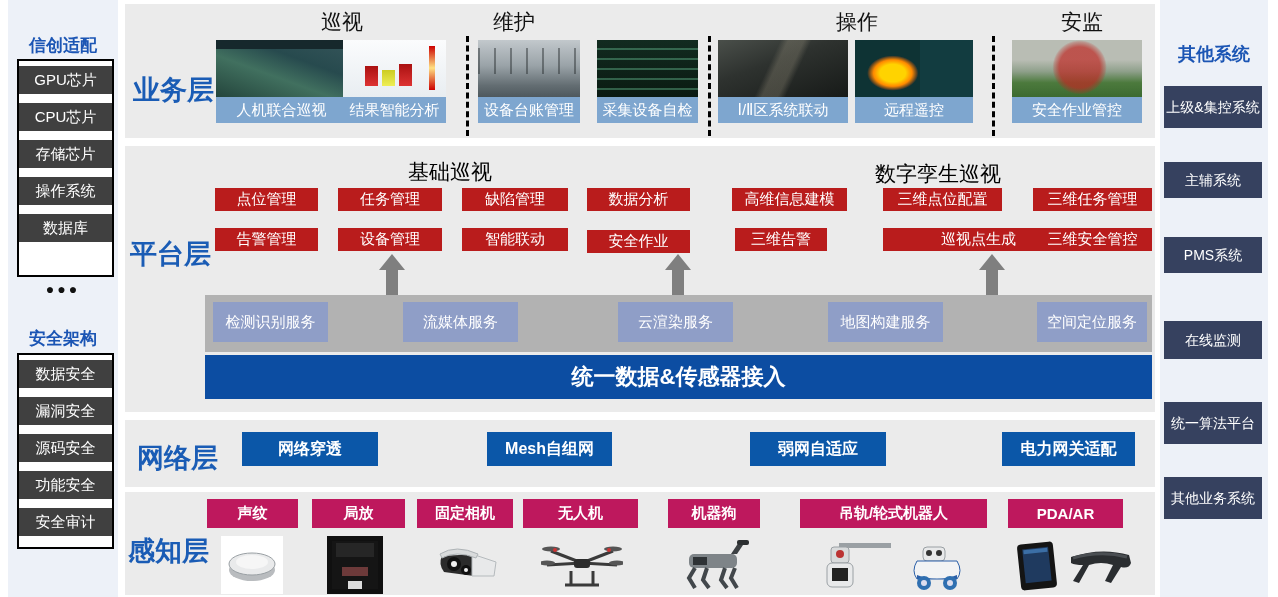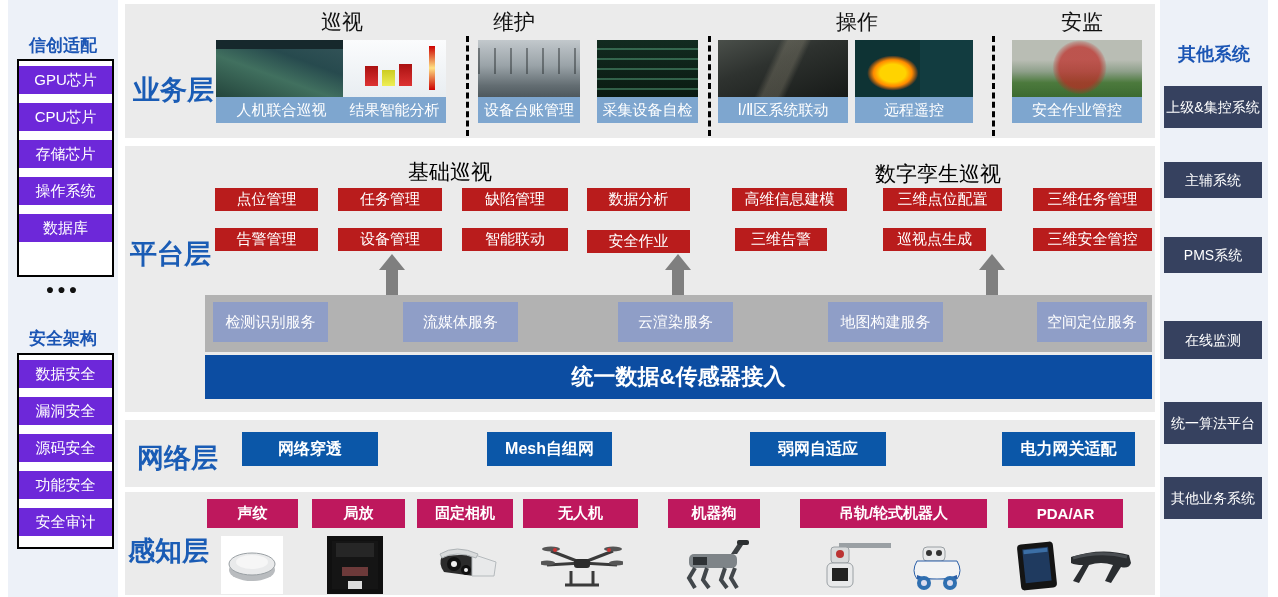--- a/index.html
+++ b/index.html
@@ -5,21 +5,21 @@
   html,body{margin:0;padding:0;background:#fff;}
   #stage{position:relative;width:1278px;height:597px;background:#fff;
          font-family:"Liberation Sans","DejaVu Sans",sans-serif;overflow:hidden;}
 
   
   .side{position:absolute;top:0;height:597px;background:#edf1f8;}
   .side-title{position:absolute;width:100%;text-align:center;color:#1b55b4;
               font-weight:bold;font-size:17px;}
   .side-box{position:absolute;border:2px solid #000;background:#fff;
             display:flex;flex-direction:column;gap:9px;padding-top:5px;box-sizing:border-box;}
-  .side-item{height:28px;background:#6d28d9;color:#fff;font-size:15px;
+  .side-item{height:28px;background:#404040;color:#fff;font-size:15px;
              display:flex;align-items:center;justify-content:center;flex:0 0 auto;}
   .dots{position:absolute;width:100%;text-align:center;color:#111;font-weight:bold;
         font-size:14px;letter-spacing:3px;}
   .rside-item{position:absolute;left:4px;width:98px;background:#36415f;color:#fff;
               font-size:14px;line-height:1.3;display:flex;align-items:center;
               justify-content:center;text-align:center;padding:2px;box-sizing:border-box;}
 
   
   .band{position:absolute;left:125px;width:1030px;background:#ebebeb;}
   .layer-label{position:absolute;color:#1a5cb5;font-weight:bold;font-size:27px;}
@@ -158,21 +158,21 @@
   <div class="pbtn" style="left:587px;top:188px;width:103px;">数据分析</div>
   <div class="pbtn" style="left:732px;top:188px;width:115px;">高维信息建模</div>
   <div class="pbtn" style="left:883px;top:188px;width:119px;">三维点位配置</div>
   <div class="pbtn" style="left:1033px;top:188px;width:119px;">三维任务管理</div>
 
   <div class="pbtn" style="left:215px;top:228px;width:103px;">告警管理</div>
   <div class="pbtn" style="left:338px;top:228px;width:104px;">设备管理</div>
   <div class="pbtn" style="left:462px;top:228px;width:106px;">智能联动</div>
   <div class="pbtn" style="left:587px;top:230px;width:103px;">安全作业</div>
   <div class="pbtn" style="left:735px;top:228px;width:92px;">三维告警</div>
-  <div class="pbtn" style="left:883px;top:228px;width:103px;">巡视点生成</div>
+  <div class="pbtn" style="left:883px;top:228px;width:119px;padding-left:36px;">巡视点生成</div>
   <div class="pbtn" style="left:1033px;top:228px;width:119px;">三维安全管控</div>
 
   <div class="up-arrow" style="left:379px;top:254px;"></div>
   <div class="up-arrow" style="left:665px;top:254px;"></div>
   <div class="up-arrow" style="left:979px;top:254px;"></div>
 
   <div class="svc-band"></div>
   <div class="svc" style="left:213px;width:115px;">检测识别服务</div>
   <div class="svc" style="left:403px;width:115px;">流媒体服务</div>
   <div class="svc" style="left:618px;width:115px;">云渲染服务</div>

